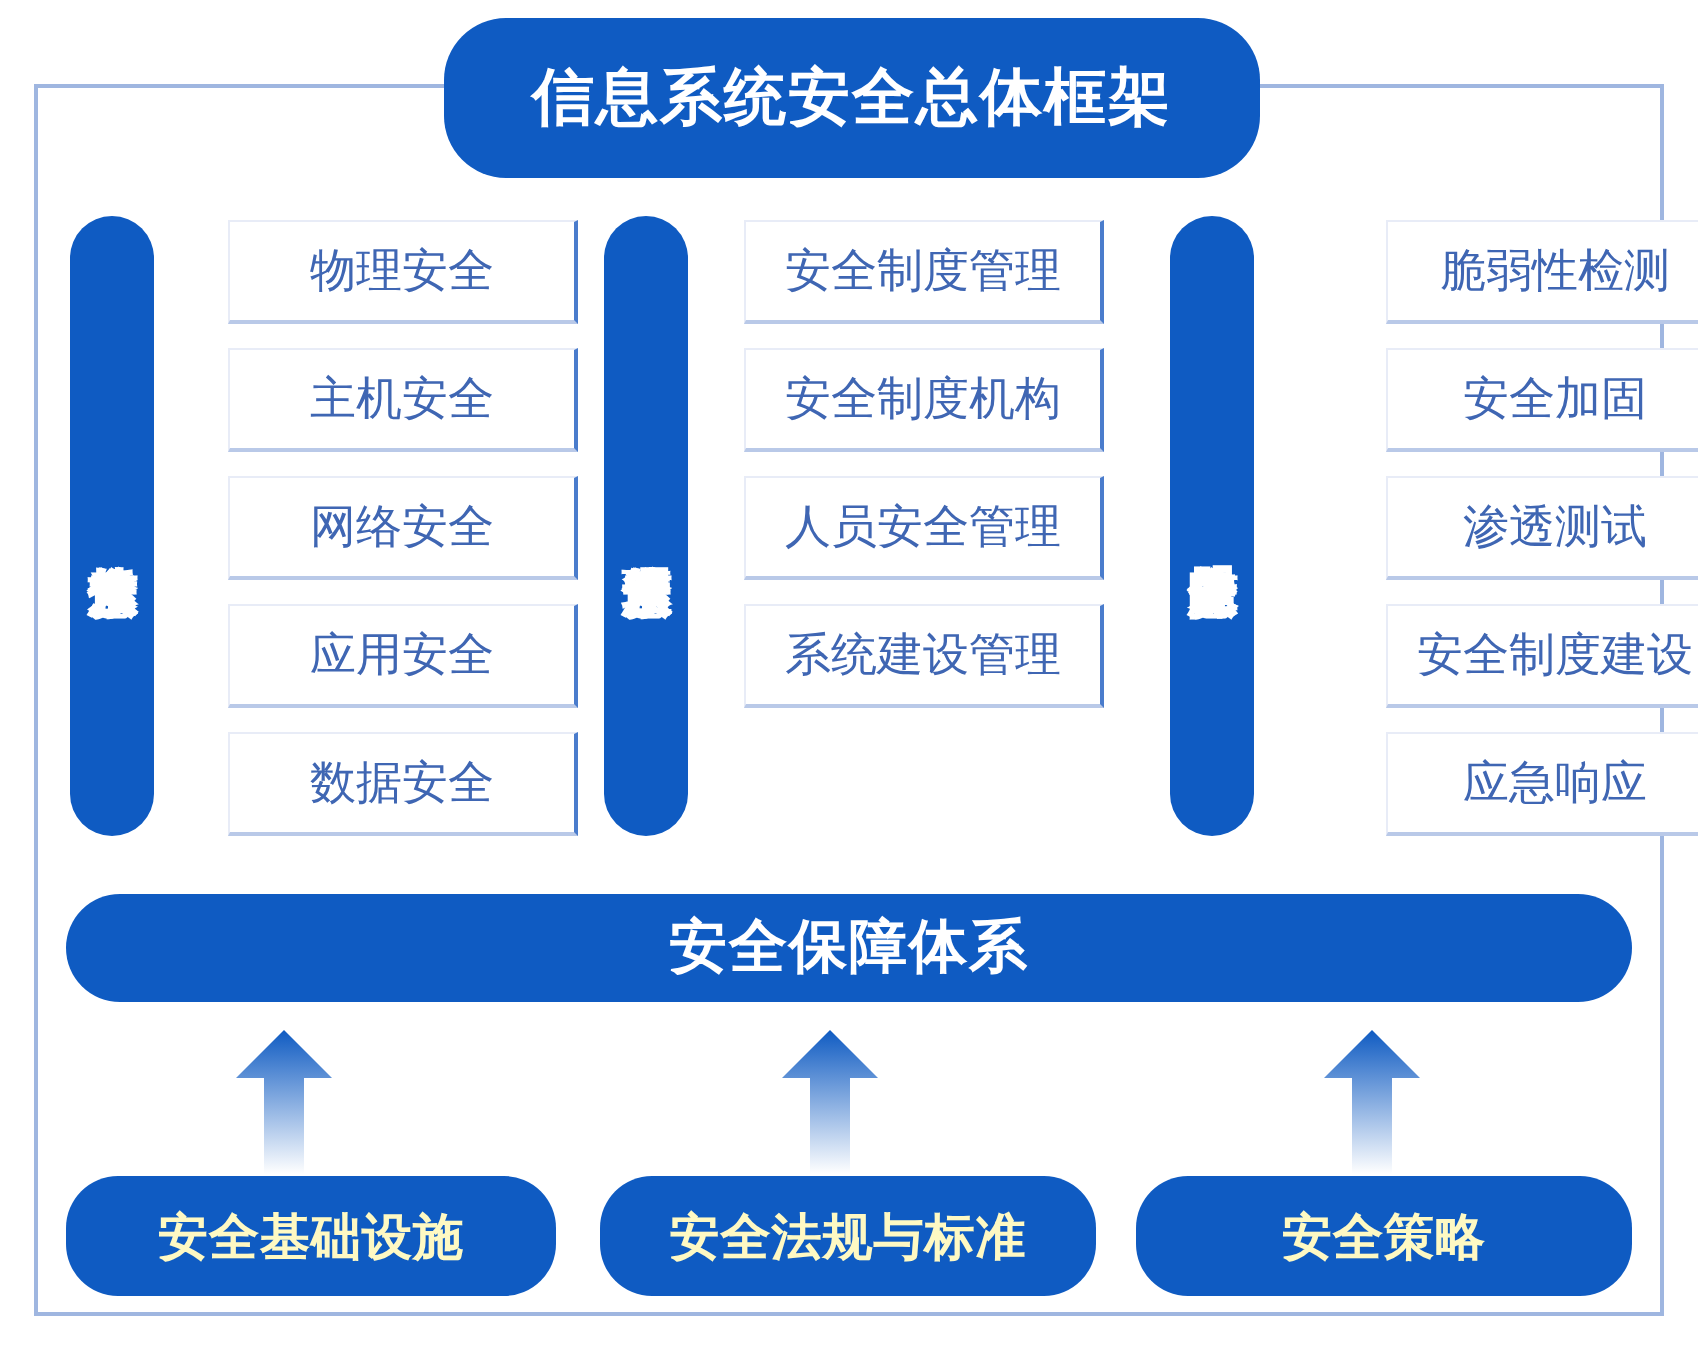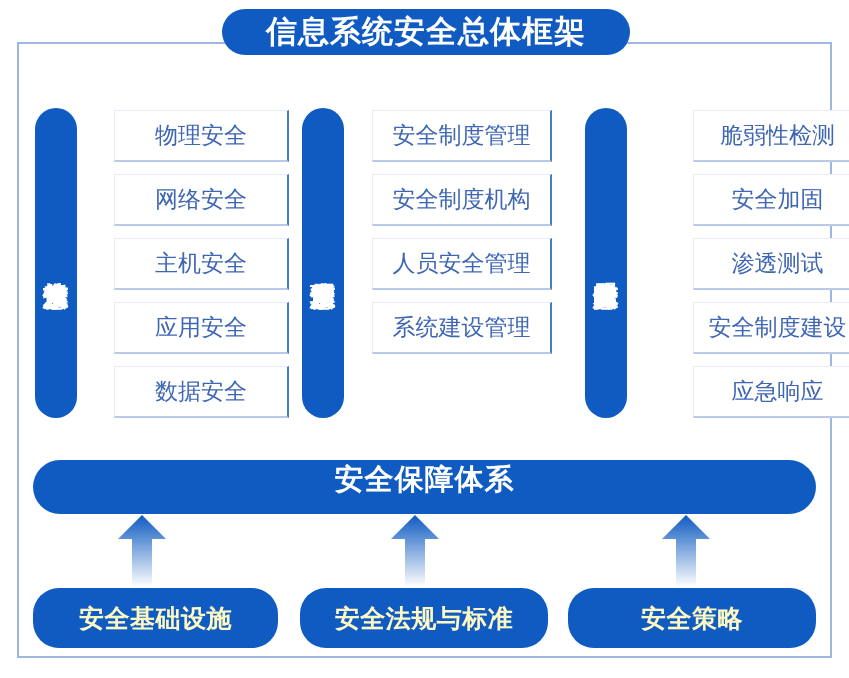--- a/index.html
+++ b/index.html
@@ -29,21 +29,21 @@
     box-sizing: border-box;
     background: transparent;
   }
 
   
   #title-pill {
     position: absolute;
     left: 222px;
     top: 9px;
     width: 408px;
-    height: 46px;
+    height: 80px;
     background: #0F5BC2;
     border-radius: 31px;
     display: flex;
     align-items: center;
     justify-content: center;
     z-index: 5;
   }
   #title-pill .title-text {
     color: #ffffff;
     font-size: 31px;
@@ -114,26 +114,27 @@
   #column-2 .item-box { width: 180px; }
   
   #column-3 { left: 585px; }
   #column-3 .col-items { left: 78px; margin-left: 30px; }
   #column-3 .item-box { width: 170px; }
 
   
   #assurance-bar {
     position: absolute;
     left: 33px;
-    top: 460px;
+    top: 447px;
     width: 783px;
     height: 54px;
     background: #0F5BC2;
     border-radius: 27px;
     display: flex;
+    align-items: center;
     justify-content: center;
   }
   #assurance-bar .bar-text {
     color: #ffffff;
     font-size: 29px;
     font-weight: bold;
     letter-spacing: 1px;
   }
 
   
@@ -182,24 +183,24 @@
 
   <div class="column" id="column-1">
     <div class="col-pill">
       <span class="pill-text">信息安全技术体系</span>
     </div>
     <div class="col-items">
       <div class="item-box">
         <span class="item-text">物理安全</span>
       </div>
       <div class="item-box">
+        <span class="item-text">主机安全</span>
+      </div>
+      <div class="item-box">
         <span class="item-text">网络安全</span>
-      </div>
-      <div class="item-box">
-        <span class="item-text">主机安全</span>
       </div>
       <div class="item-box">
         <span class="item-text">应用安全</span>
       </div>
       <div class="item-box">
         <span class="item-text">数据安全</span>
       </div>
     </div>
   </div>
 

